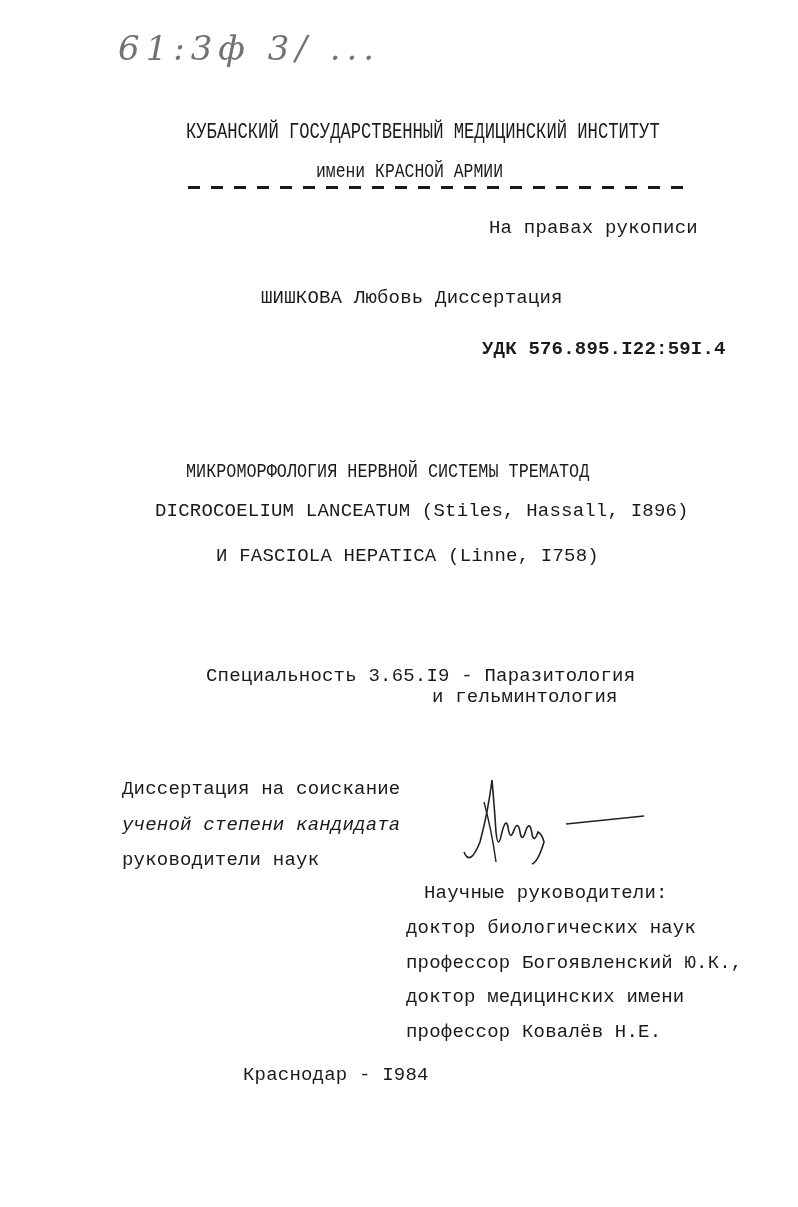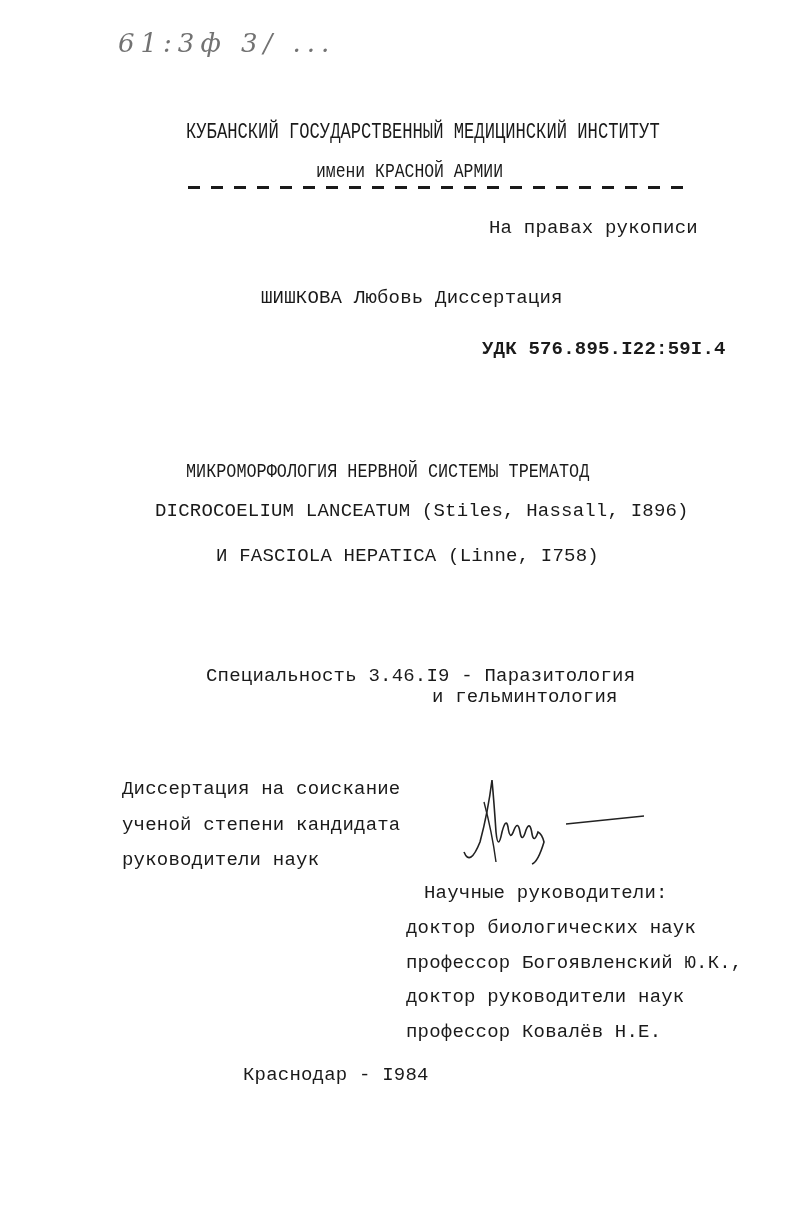--- a/index.html
+++ b/index.html
@@ -10,21 +10,21 @@
   .dash-line { position: absolute; left: 188px; top: 186px; width: 496px; height: 3px;
                background: repeating-linear-gradient(90deg, #1a1a1a 0 12px, transparent 12px 23px); }
   .t { font-size: 19px; letter-spacing: 0.2px; }
   .cap { font-size: 19px; transform: scaleX(0.82); transform-origin: left center; display:inline-block; letter-spacing: 0px; }
 </style>
 </head>
 <body>
 
 <div>
 
-  <div class="abs hw" style="left:118px; top:28px; font-size:26px; color:#444; letter-spacing:6px; opacity:0.75;">61:3ф 3/ ...</div>
+  <div class="abs hw" style="left:118px; top:28px; font-size:34px; color:#444; letter-spacing:6px; opacity:0.75;">61:3ф 3/ ...</div>
 
   <div class="abs" style="left:186px; top:120px;">
     <span class="cap" style="font-size:22px; transform:scaleX(0.78);">КУБАНСКИЙ ГОСУДАРСТВЕННЫЙ МЕДИЦИНСКИЙ ИНСТИТУТ</span>
   </div>
 
   <div class="abs" style="left:316px; top:160px;">
     <span class="cap" style="font-size:20px; transform:scaleX(0.82);">имени КРАСНОЙ АРМИИ</span>
   </div>
   <div class="dash-line"></div>
 
@@ -33,35 +33,35 @@
   <div class="abs t" style="left:261px; top:287px;">ШИШКОВА Любовь Диссертация</div>
 
   <div class="abs t" style="left:482px; top:338px; font-weight:bold;">УДК 576.895.I22:59I.4</div>
 
   <div class="abs" style="left:186px; top:460px;">
     <span class="cap" style="font-size:21px; transform:scaleX(0.8);">МИКРОМОРФОЛОГИЯ НЕРВНОЙ СИСТЕМЫ ТРЕМАТОД</span>
   </div>
   <div class="abs t" style="left:155px; top:500px;">DICROCOELIUM LANCEATUM (Stiles, Hassall, I896)</div>
   <div class="abs t" style="left:216px; top:545px;">И  FASCIOLA HEPATICA (Linne, I758)</div>
 
-  <div class="abs t" style="left:206px; top:665px;">Специальность 3.46.I9 - Паразитология</div>
+  <div class="abs t" style="left:206px; top:665px;">Специальность 3.65.I9 - Паразитология</div>
   <div class="abs t" style="left:432px; top:686px;">и гельминтология</div>
 
   <div class="abs t" style="left:122px; top:778px;">Диссертация на соискание</div>
-  <div class="abs t" style="left:122px; top:814px;">ученой степени кандидата</div>
+  <div class="abs t" style="left:122px; top:814px;font-style:italic;">ученой степени кандидата</div>
   <div class="abs t" style="left:122px; top:849px;">руководители наук</div>
 
   <div class="abs" style="left:458px; top:772px; width:190px; height:100px;">
     <svg width="190" height="100" viewBox="0 0 190 100">
       <path d="M6 80 Q12 95 22 70 Q30 40 34 8 Q36 30 38 60 Q40 80 44 60 Q48 45 50 55 Q52 70 56 58 Q60 48 62 60 Q64 72 68 58 Q72 48 74 62 Q76 72 80 60 Q84 62 86 70 Q80 90 74 92" fill="none" stroke="#222" stroke-width="1.6"></path>
       <path d="M26 30 Q34 60 38 90" fill="none" stroke="#222" stroke-width="1.4"></path>
       <line x1="108" y1="52" x2="186" y2="44" stroke="#222" stroke-width="1.6"></line>
     </svg>
   </div>
 
   <div class="abs t" style="left:424px; top:882px;">Научные руководители:</div>
   <div class="abs t" style="left:406px; top:917px;">доктор биологических наук</div>
   <div class="abs t" style="left:406px; top:952px;">профессор Богоявленский Ю.К.,</div>
-  <div class="abs t" style="left:406px; top:986px;">доктор руководители наук</div>
+  <div class="abs t" style="left:406px; top:986px;">доктор медицинских имени</div>
   <div class="abs t" style="left:406px; top:1021px;">профессор Ковалёв Н.Е.</div>
 
   <div class="abs t" style="left:243px; top:1064px;">Краснодар - I984</div>
 </div>
 
 </body></html>

